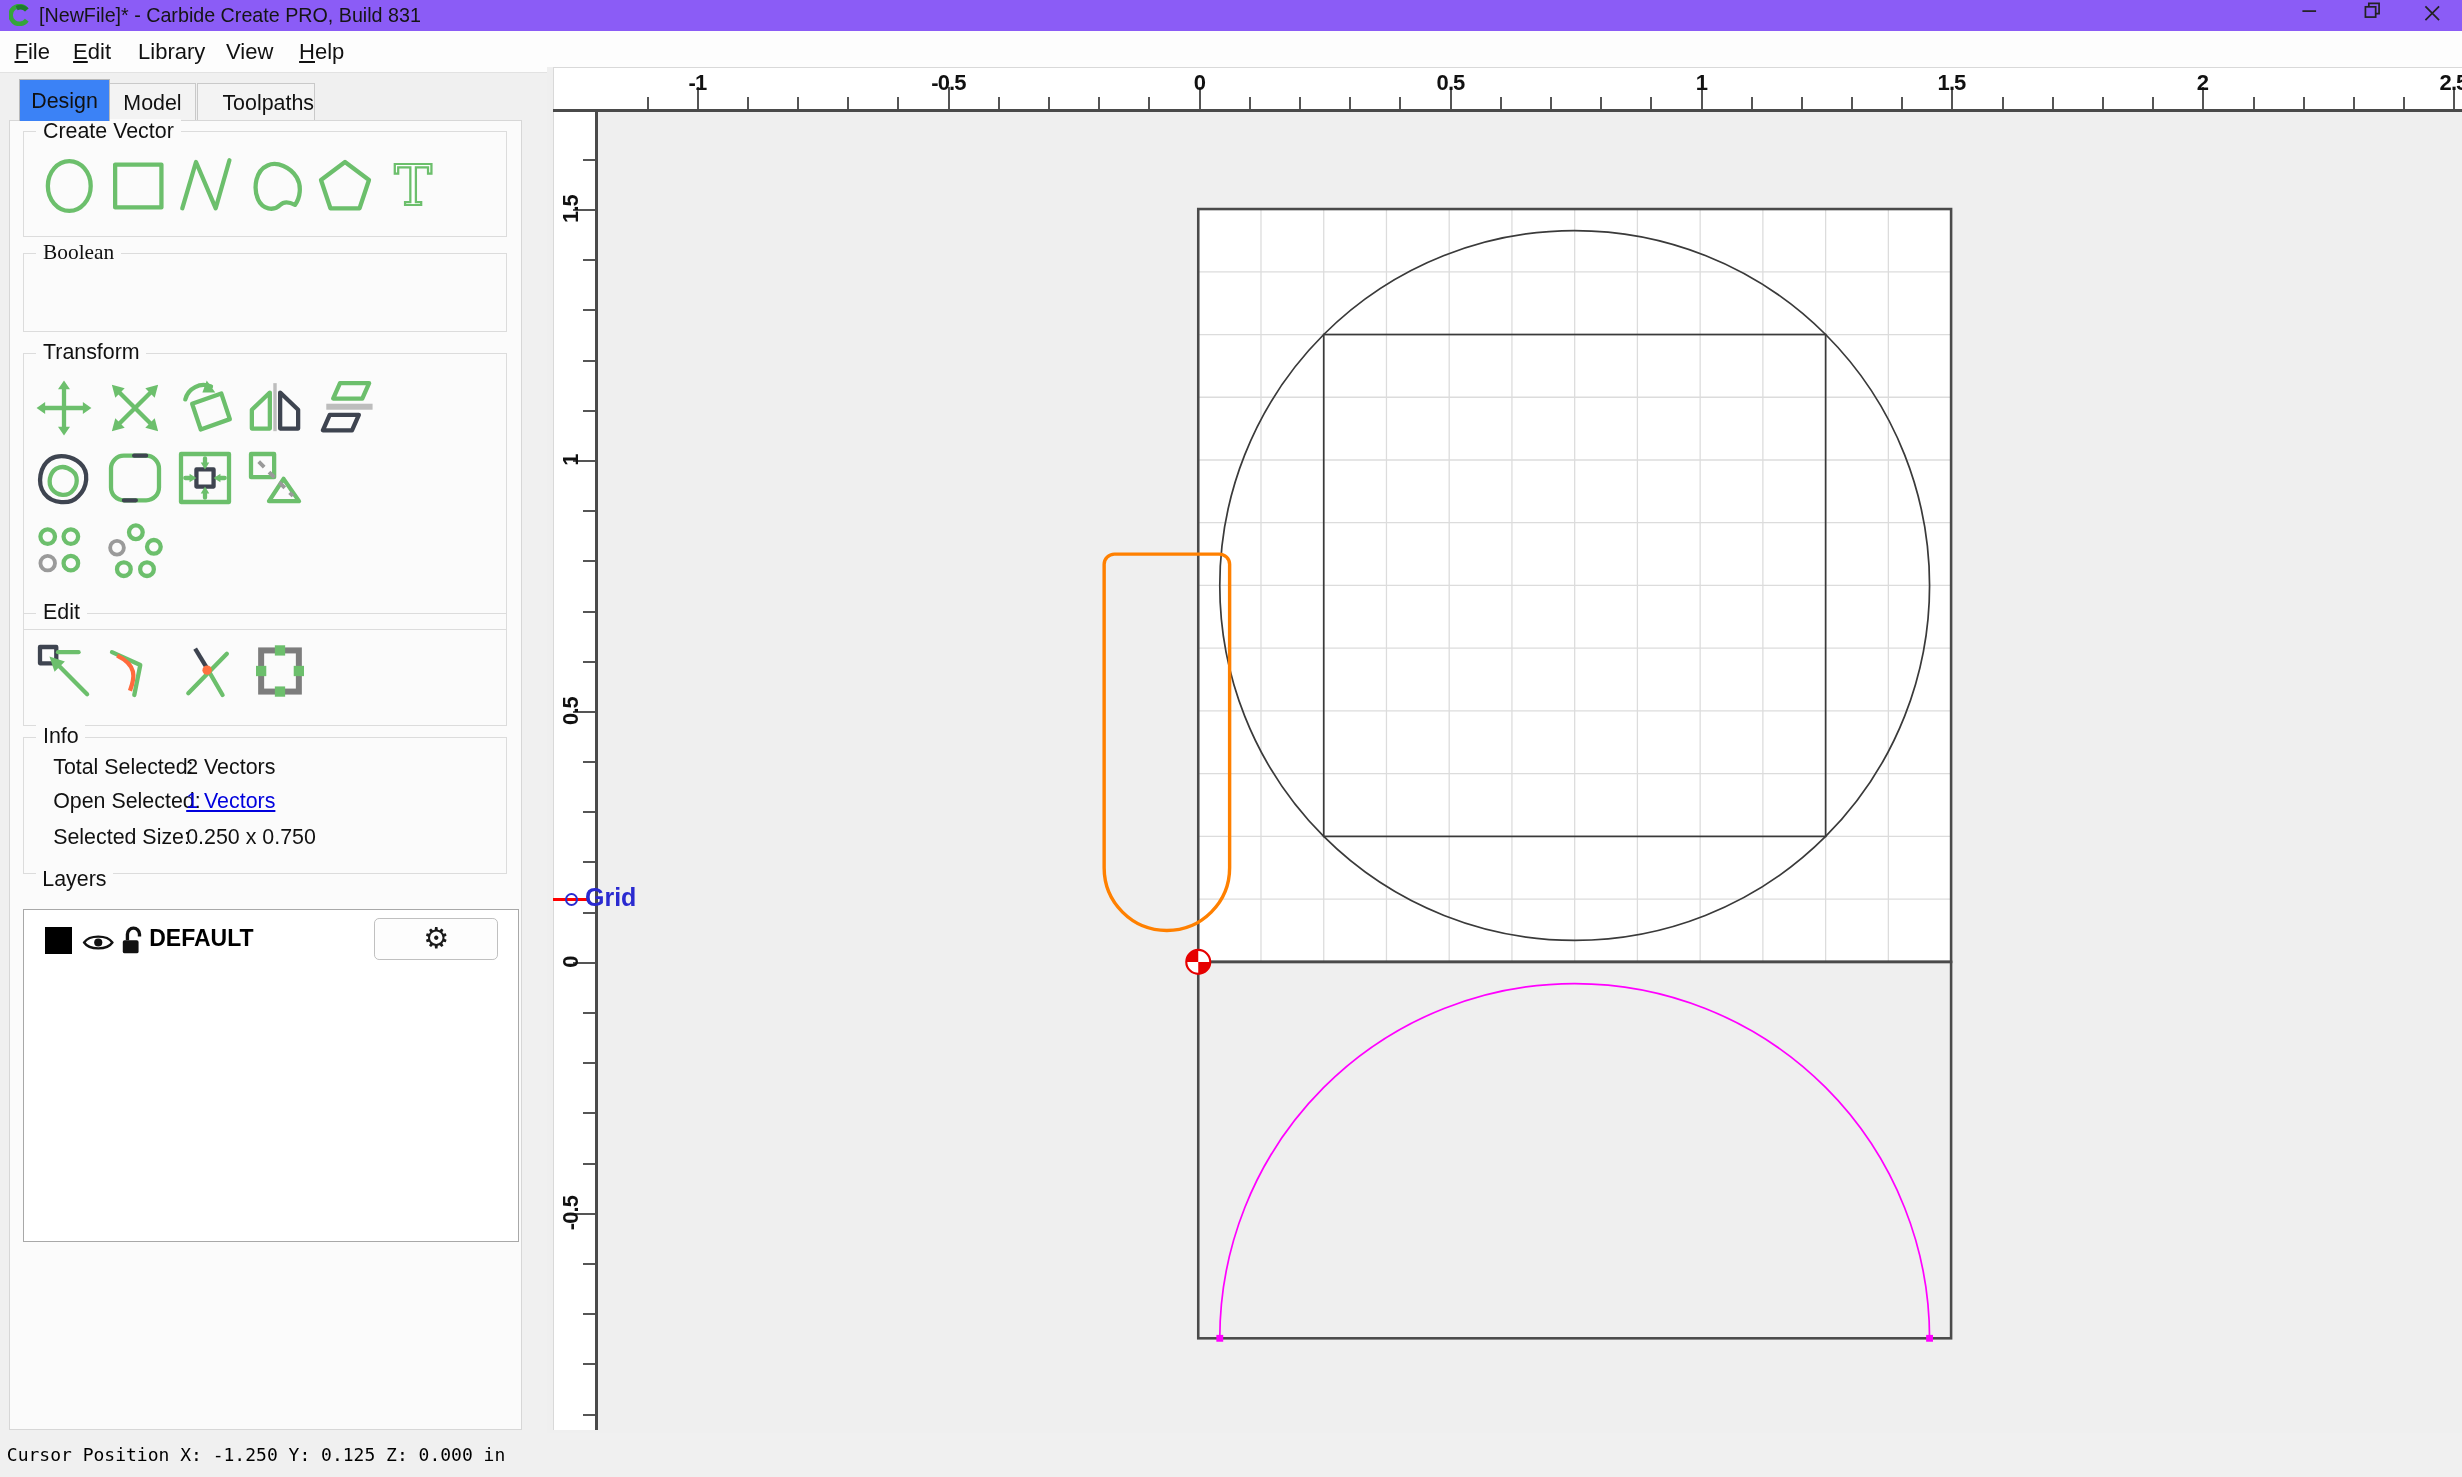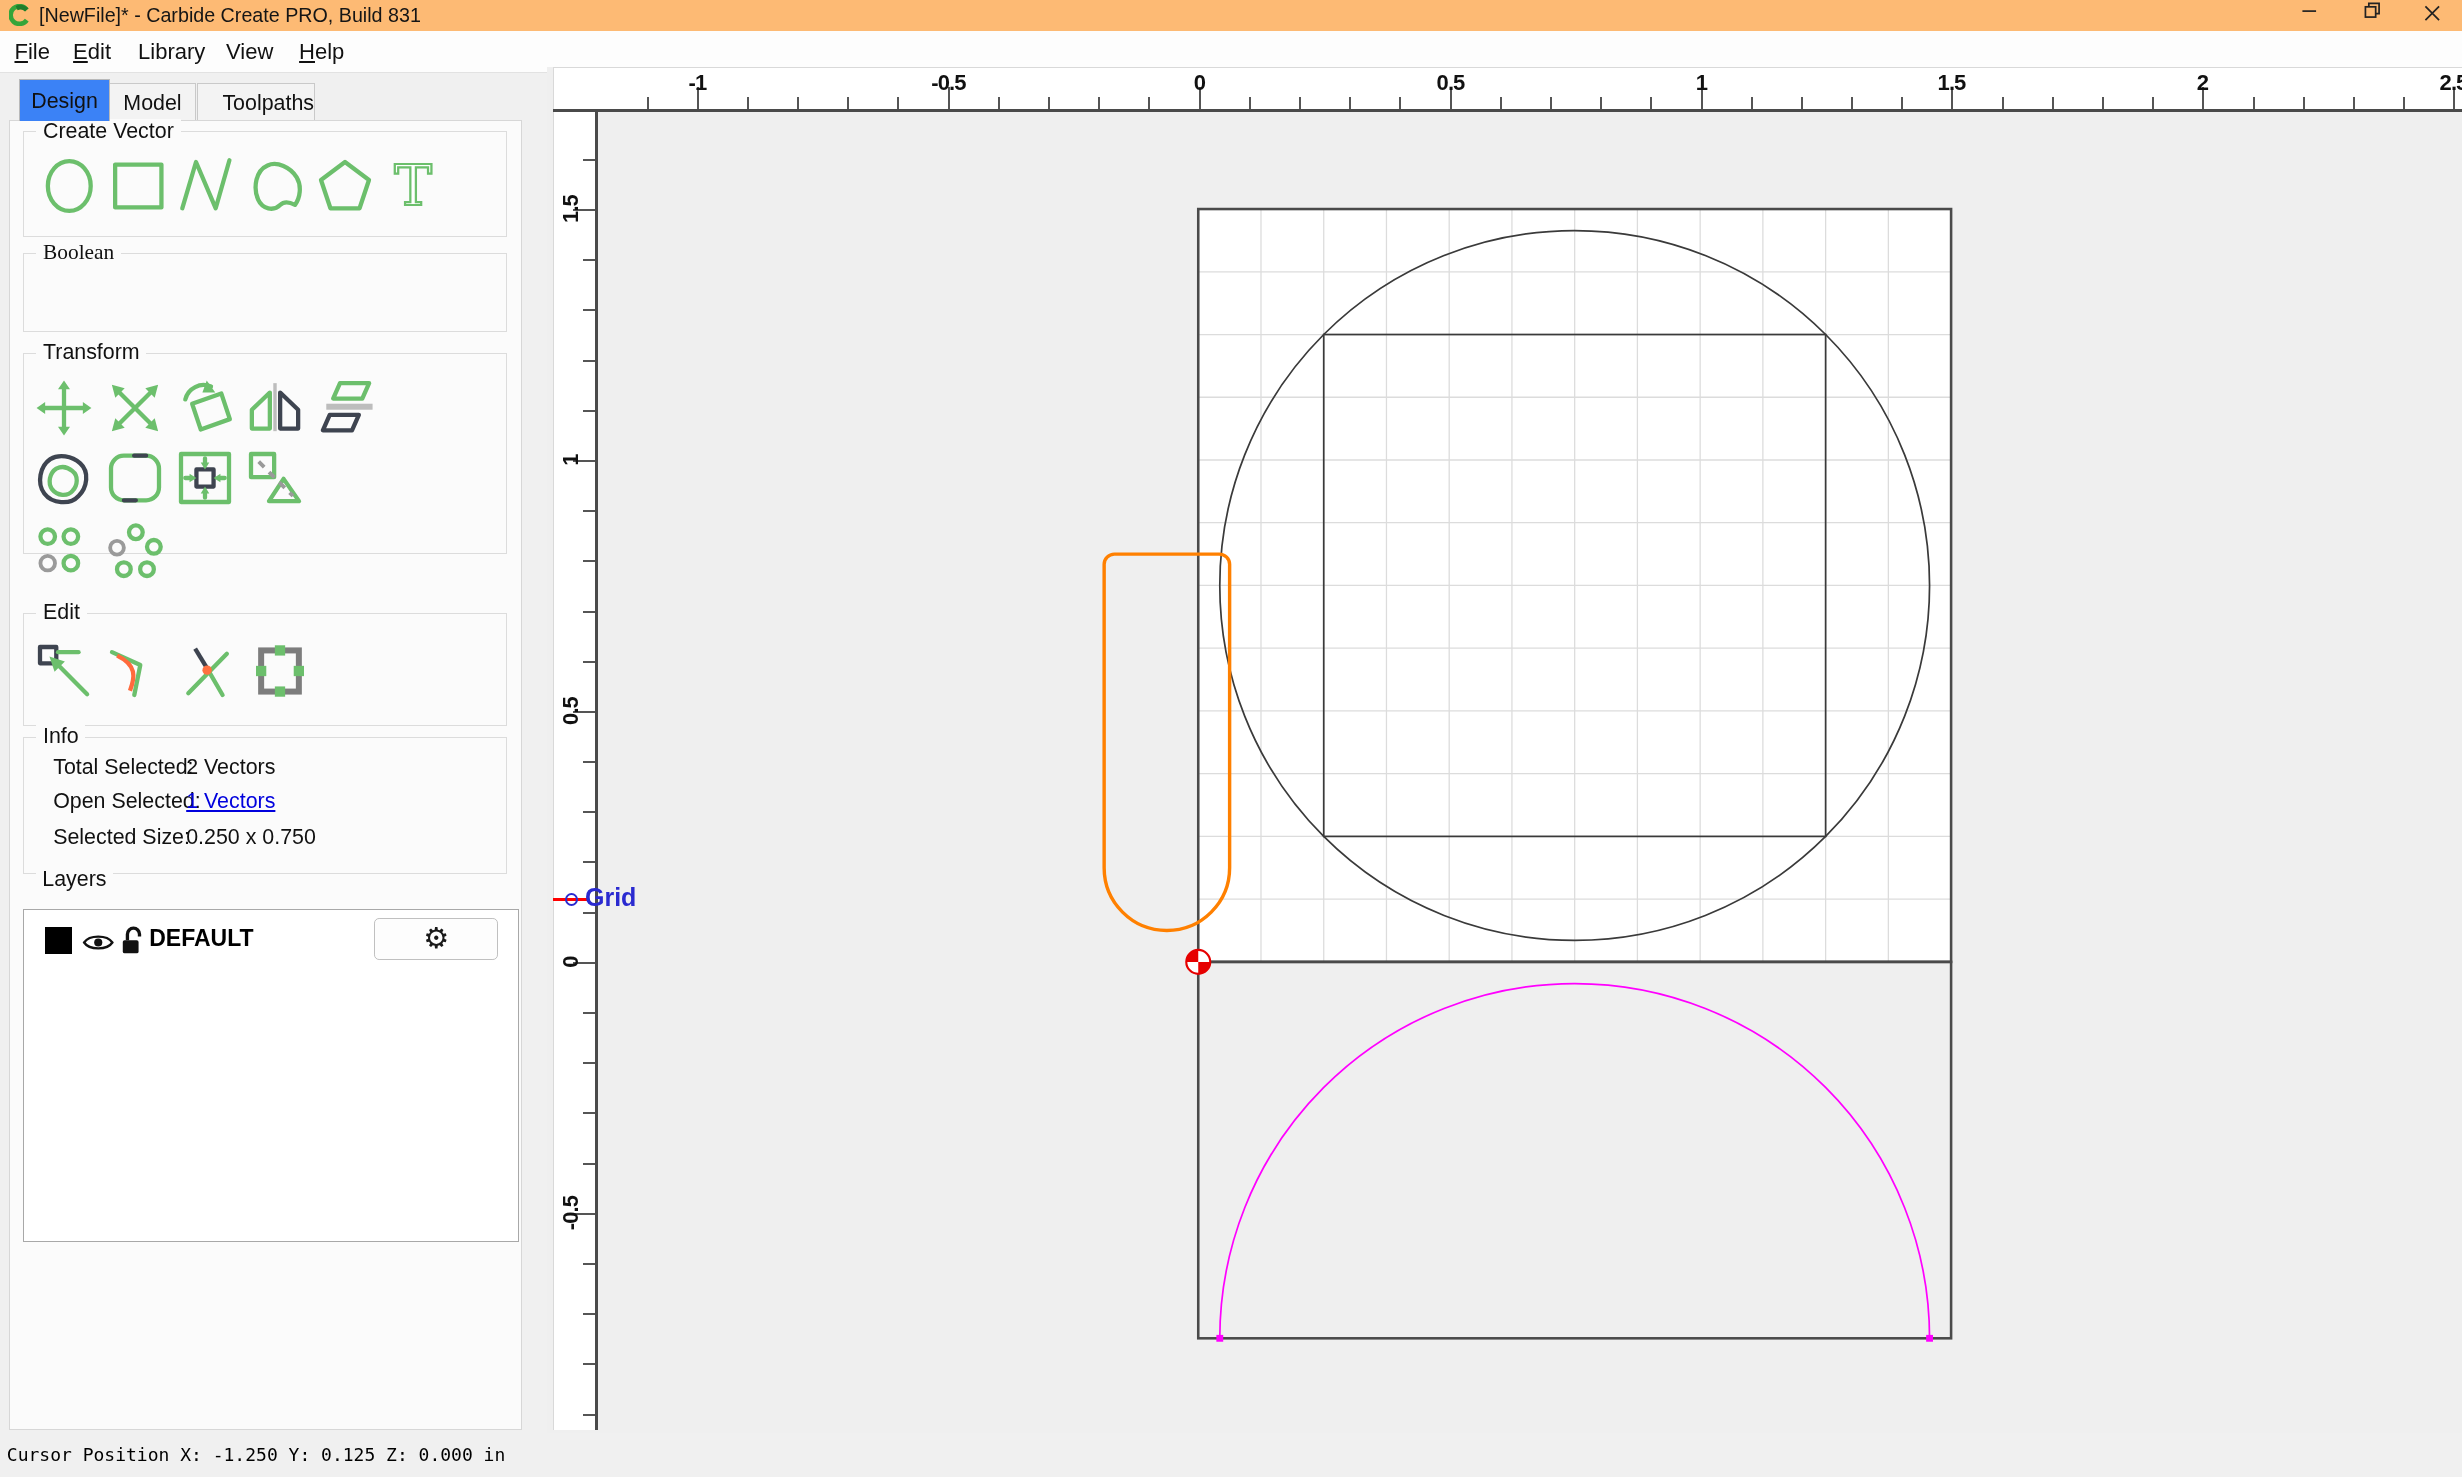--- a/index.html
+++ b/index.html
@@ -1,20 +1,20 @@
 <!DOCTYPE html>
 <html style="font-size:13.7px"><head>
 <meta charset="utf-8">
 <style>
   html,body{margin:0;padding:0;width:2462px;height:1477px;overflow:hidden;
     font-family:"Liberation Sans",sans-serif;background:#f0f0f0;}
   #root{position:absolute;left:0;top:0;width:2462px;height:1477px;background:#f0f0f0;}
   .abs{position:absolute;}
   
-  #titlebar{left:0;top:0;width:2462px;height:31px;background:#fdba74;}
+  #titlebar{left:0;top:0;width:2462px;height:31px;background:#8b5cf6;}
   #title-text{left:39px;top:0;height:31px;line-height:31px;font-size:19.7px;color:#151515;}
   #logo{left:8.5px;top:4.3px;width:22px;height:22px;}
   .winbtn{top:0;width:56px;height:31px;text-align:center;line-height:31px;color:#222;}
   
   #menubar{left:0;top:31px;width:2462px;height:42px;background:#fdfdfd;border-bottom:0.9px solid #e2e2e2;box-sizing:border-box;}
   .menu-item{position:absolute;top:0;height:41px;line-height:41px;font-size:22px;color:#111;padding:0 5.1px;}
   
   #panel{left:0;top:73px;width:547px;height:1360px;background:#f0f0f0;}
   .tab{position:absolute;box-sizing:border-box;font-size:21.4px;color:#111;text-align:center;}
   .tab.active{background:#3b82f6;border:0.9px solid #b9b9b9;border-bottom:none;z-index:3;}
@@ -121,21 +121,21 @@
             <span class="tool"><svg viewBox="0 0 70 70">
                 <text x="34" y="57" text-anchor="middle" font-size="66" font-family="DejaVu Serif, serif" fill="#ffffff" stroke="#6cbf6c" stroke-width="2.6">T</text>
               </svg></span>
           </div>
       </div>
 
       <div class="group" style="top:132px;height:79px;font-family:Liberation Serif, serif;">
         <span class="legend">Boolean</span>
       </div>
 
-      <div class="group" style="top:232px;height:201px;">
+      <div class="group" style="top:232px;height:277px;">
         <span class="legend">Transform</span>
         <div class="toolrow" style="left:10.3px;top:24px;">
             <span class="tool"><svg viewBox="0 0 70 70">
                 <path d="M35,12 V58 M12,35 H58" class="sg"></path>
                 <path d="M35,3 L28,13 H42 Z M35,67 L28,57 H42 Z M3,35 L13,28 V42 Z M67,35 L57,28 V42 Z" fill="#6cbf6c"></path>
               </svg></span>
             <span class="tool"><svg viewBox="0 0 70 70">
                 <path d="M16,16 L54,54 M54,16 L16,54" class="sg"></path>
                 <path d="M8,8 L23,12 L12,23 Z M62,62 L47,58 L58,47 Z M62,8 L58,23 L47,12 Z M8,62 L12,47 L23,58 Z" fill="#6cbf6c"></path>
               </svg></span>

